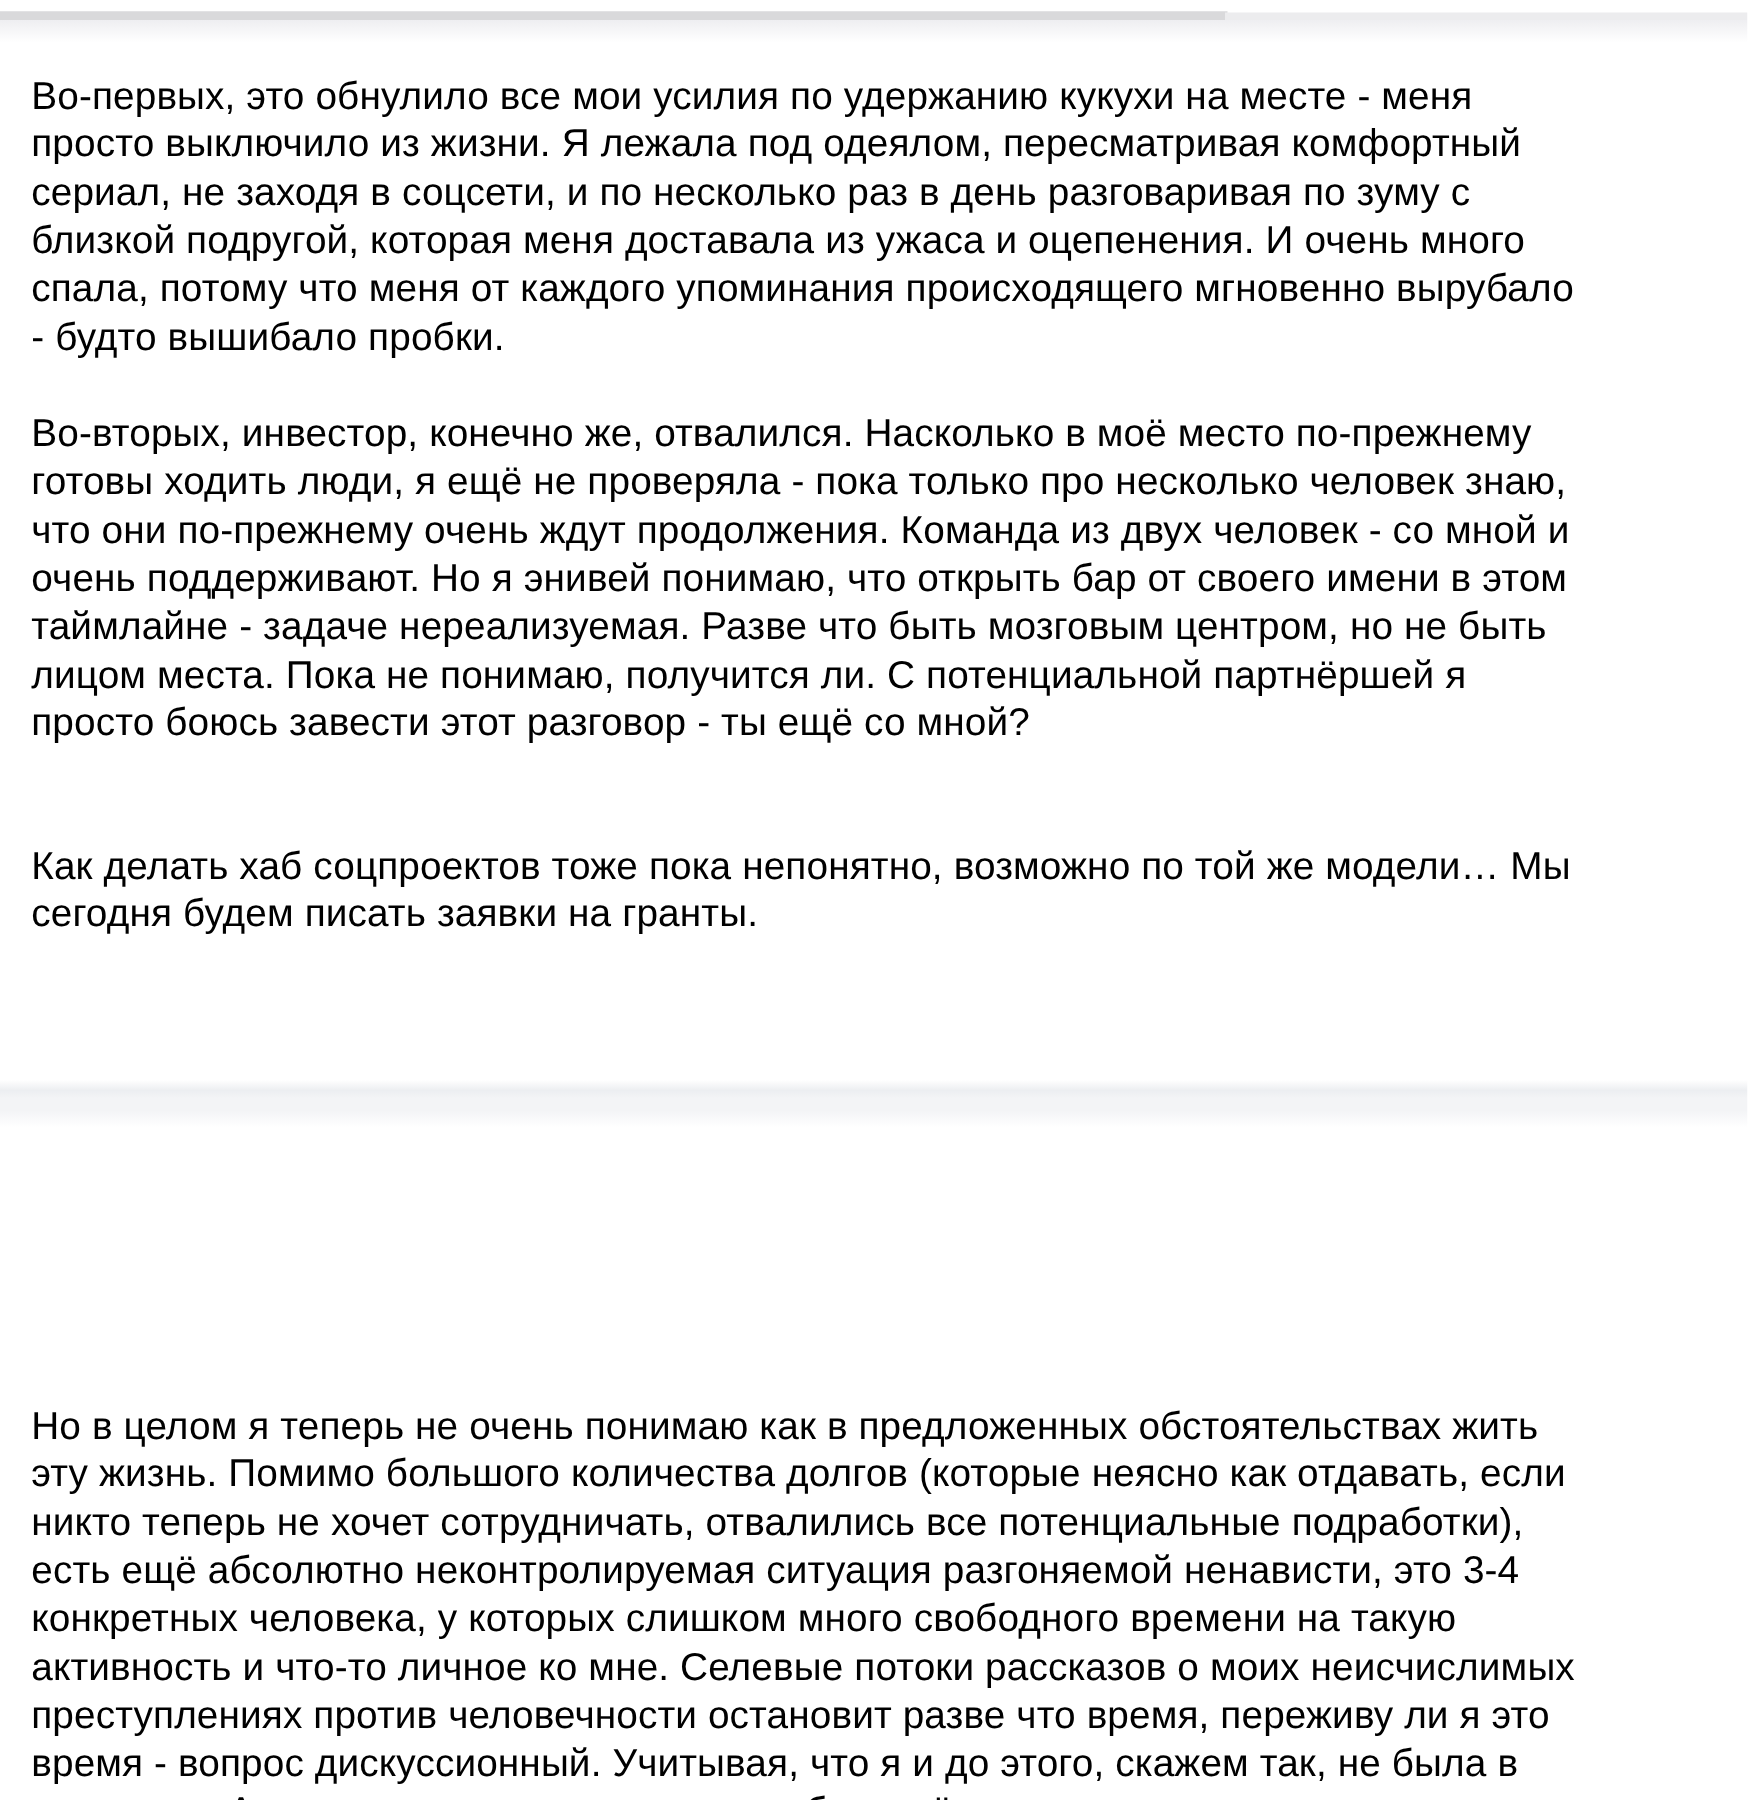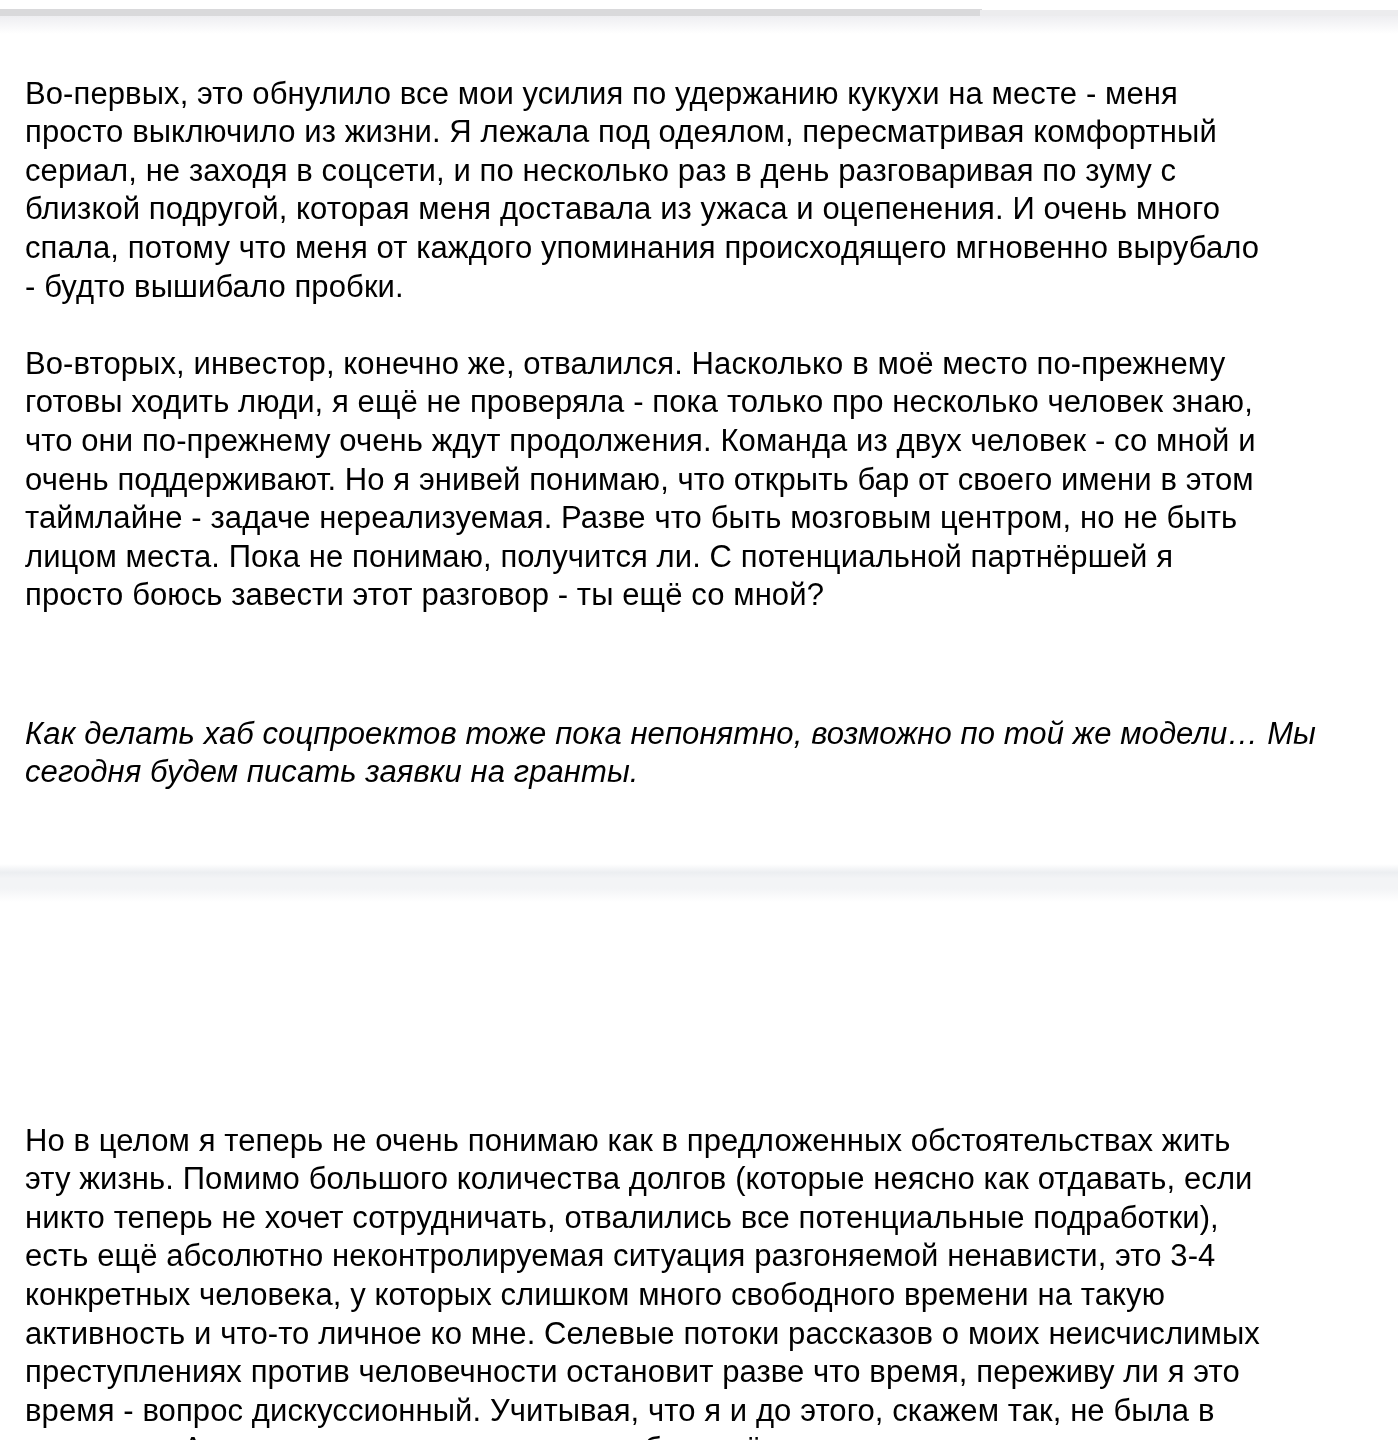--- a/index.html
+++ b/index.html
@@ -65,25 +65,25 @@
   .text-block {
     position: absolute;
     left: 25px;
     width: 1350px;
     color: #000000;
     font-size: 31px;
     line-height: 38.6px;
     letter-spacing: 0.1px;
     white-space: pre-line;
   }
-  #block1 { top: 36px; }
+  #block1 { top: 19px; }
   #block2 { top: 1083px; }
 
   .para { margin: 0; }
-  .para.gap-above { margin-top: 61px; font-style: italic; }
+  .para.gap-above { margin-top: 37px; }
 </style>
 </head>
 <body>
 
 <div class="top-edge">
   <div class="top-edge-left"></div>
   <div class="top-edge-right"></div>
   <div class="top-edge-fade"></div>
 </div>
 

